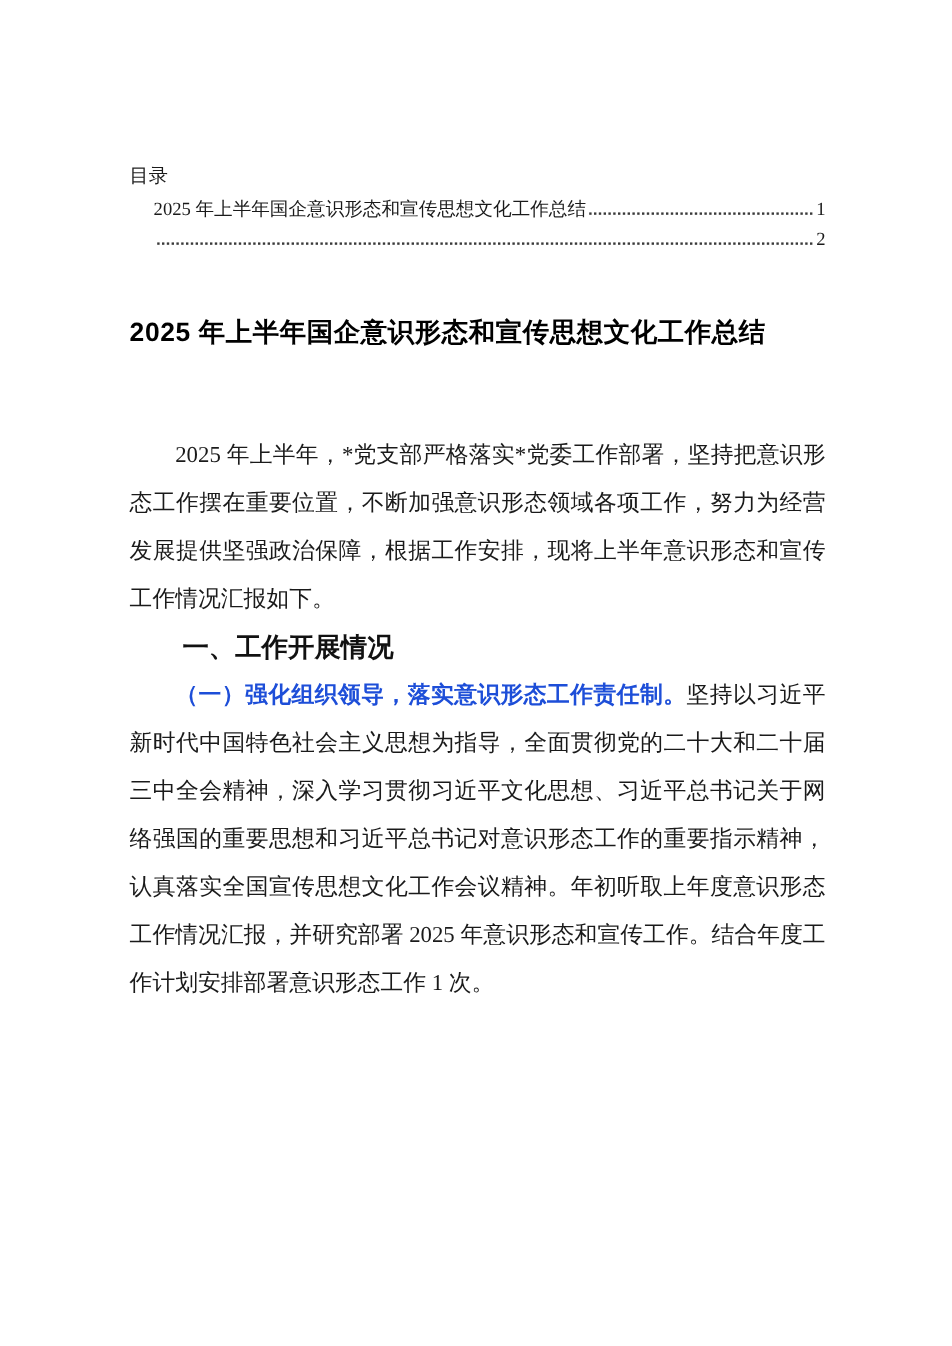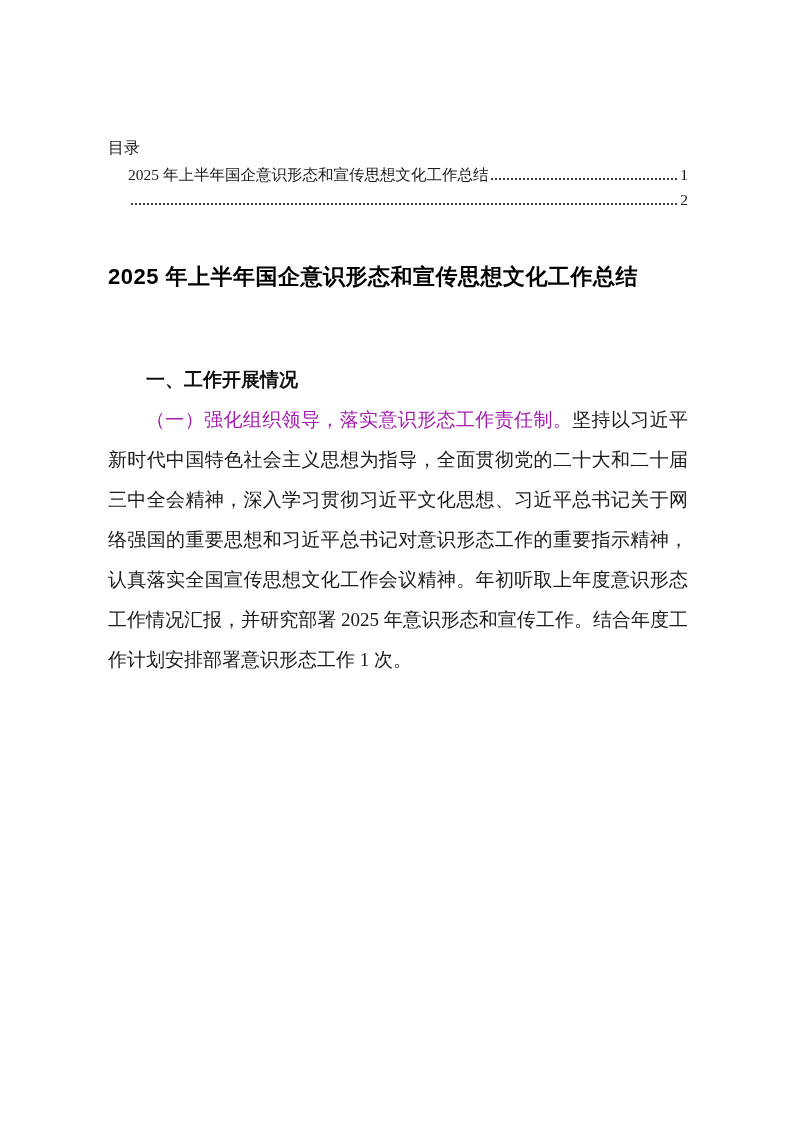--- a/index.html
+++ b/index.html
@@ -61,28 +61,28 @@
     font-size: 19px;
     line-height: 40px;
     text-align: justify;
     text-justify: inter-ideograph;
     text-indent: 2em;
     color: #1a1a1a;
   }
   .section-heading {
     font-family: "Liberation Sans", sans-serif;
     font-weight: bold;
-    font-size: 19px;
+    font-size: 22px;
     line-height: 40px;
     text-indent: 2em;
     color: #111111;
   }
   .lead-bold {
-    font-weight: normal;
-    color: #a21caf;
+    font-weight: bold;
+    color: #1d4ed8;
   }
 </style>
 </head>
 <body>
 
 <div class="page">
 
   <div class="toc">
     <div class="toc-heading">目录</div>
     <div class="toc-entries">
@@ -94,20 +94,21 @@
       <div class="toc-entry">
         <span class="toc-leader"></span>
         <span class="toc-entry-page">2</span>
       </div>
     </div>
   </div>
 
   <h1 class="doc-title">2025 年上半年国企意识形态和宣传思想文化工作总结</h1>
 
   <div class="doc-body">
+    <p class="para">2025 年上半年，*党支部严格落实*党委工作部署，坚持把意识形态工作摆在重要位置，不断加强意识形态领域各项工作，努力为经营发展提供坚强政治保障，根据工作安排，现将上半年意识形态和宣传工作情况汇报如下。</p>
 
     <h2 class="section-heading">一、工作开展情况</h2>
 
     <p class="para"><span class="lead-bold">（一）强化组织领导，落实意识形态工作责任制。</span><span>坚持以习近平新时代中国特色社会主义思想为指导，全面贯彻党的二十大和二十届三中全会精神，深入学习贯彻习近平文化思想、习近平总书记关于网络强国的重要思想和习近平总书记对意识形态工作的重要指示精神，认真落实全国宣传思想文化工作会议精神。年初听取上年度意识形态工作情况汇报，并研究部署 2025 年意识形态和宣传工作。结合年度工作计划安排部署意识形态工作 1 次。</span></p>
 
   </div>
 
 </div>
 
 </body></html>

